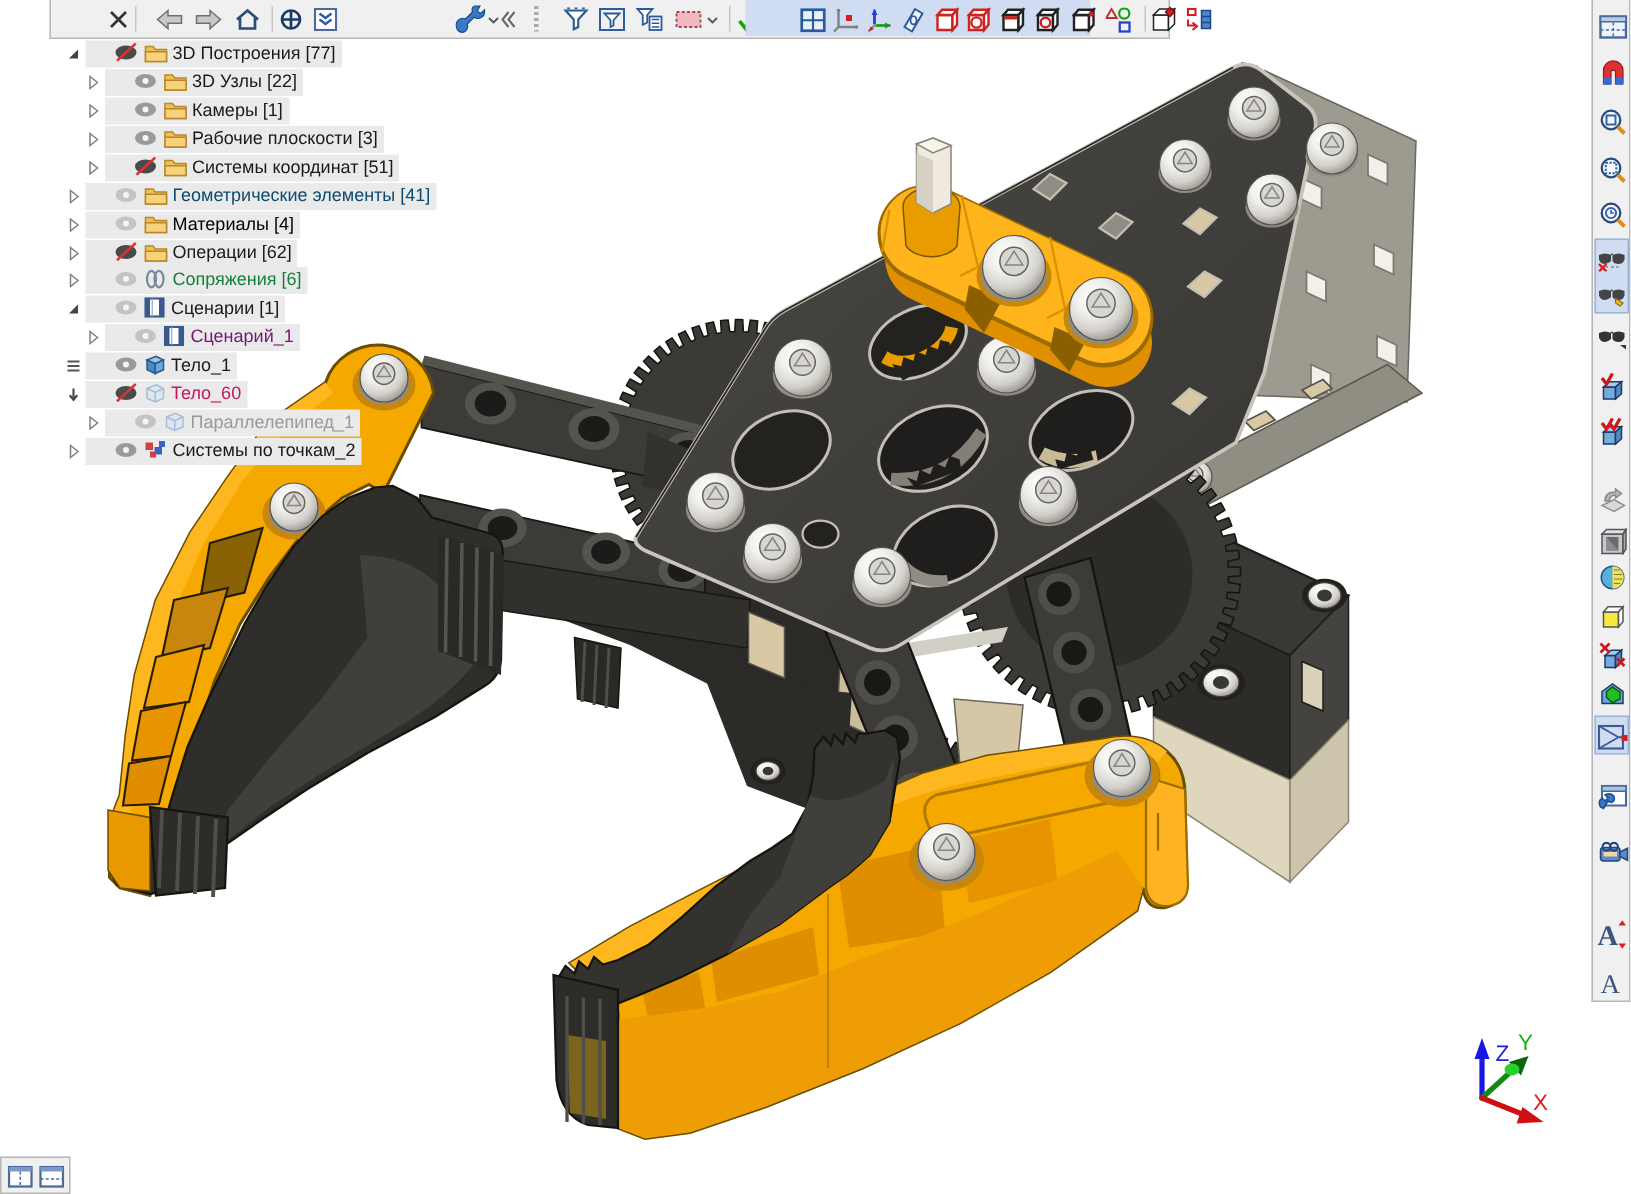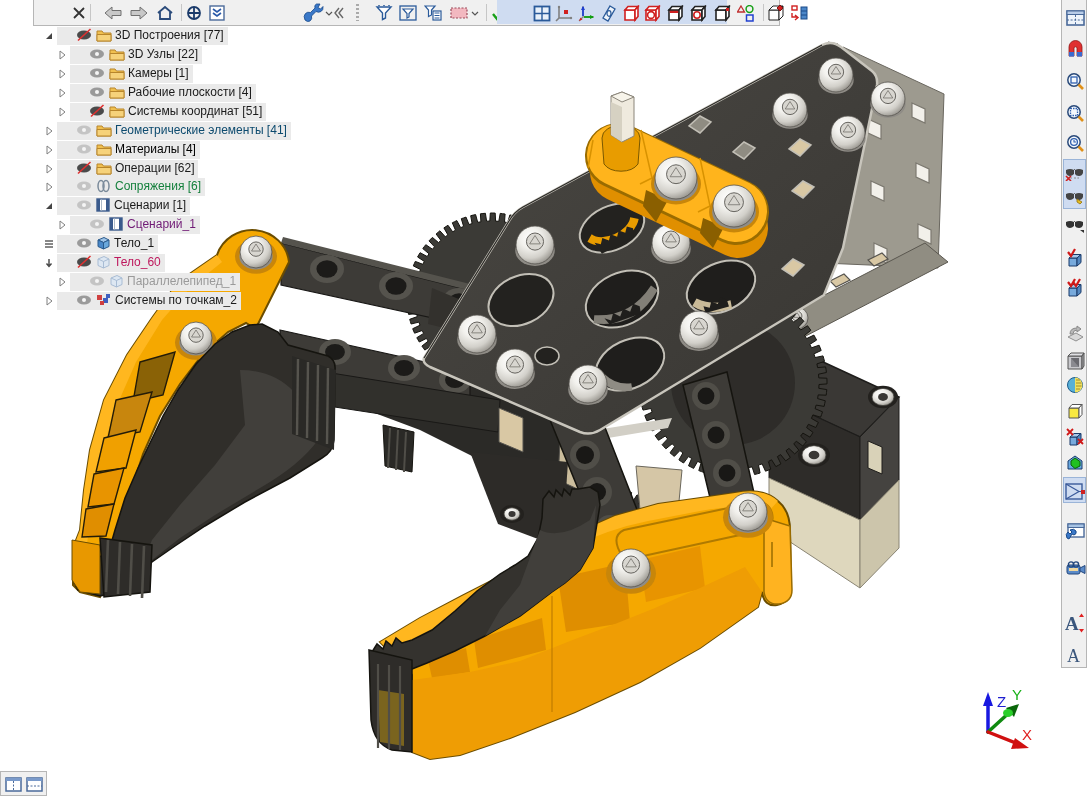--- a/index.html
+++ b/index.html
@@ -745,21 +745,21 @@
       </span>
       <span class="tlab">
         <svg width="17" height="14" viewBox="0 0 17 14">
           <ellipse cx="8" cy="7" rx="7" ry="4.6" fill="#9a9a9a"></ellipse>
           <circle cx="8" cy="7" r="2" fill="#f5f5f5"></circle>
         </svg>
         <svg width="16" height="14" viewBox="0 0 16 14">
           <path d="M1,3 L6,3 7.5,5 15,5 15,13 1,13 Z" fill="#f0c050" stroke="#b8862c" stroke-width="1"></path>
           <path d="M1,6.5 L15,6.5 15,13 1,13 Z" fill="#f6d27a" stroke="#b8862c" stroke-width="1"></path>
         </svg>
-        <span class="ttxt" style="color:#1a1a1a">Рабочие плоскости [4]</span>
+        <span class="ttxt" style="color:#1a1a1a">Рабочие плоскости [3]</span>
       </span>
     </div>
 <div class="trow" style="top:103px;left:57px">
       <span class="tar">
         <svg width="10" height="10" viewBox="0 0 10 10">
           <path d="M3,1 L8,5 3,9 Z" fill="#fff" stroke="#808080"></path>
         </svg>
       </span>
       <span class="tlab">
         <svg width="17" height="14" viewBox="0 0 17 14">

